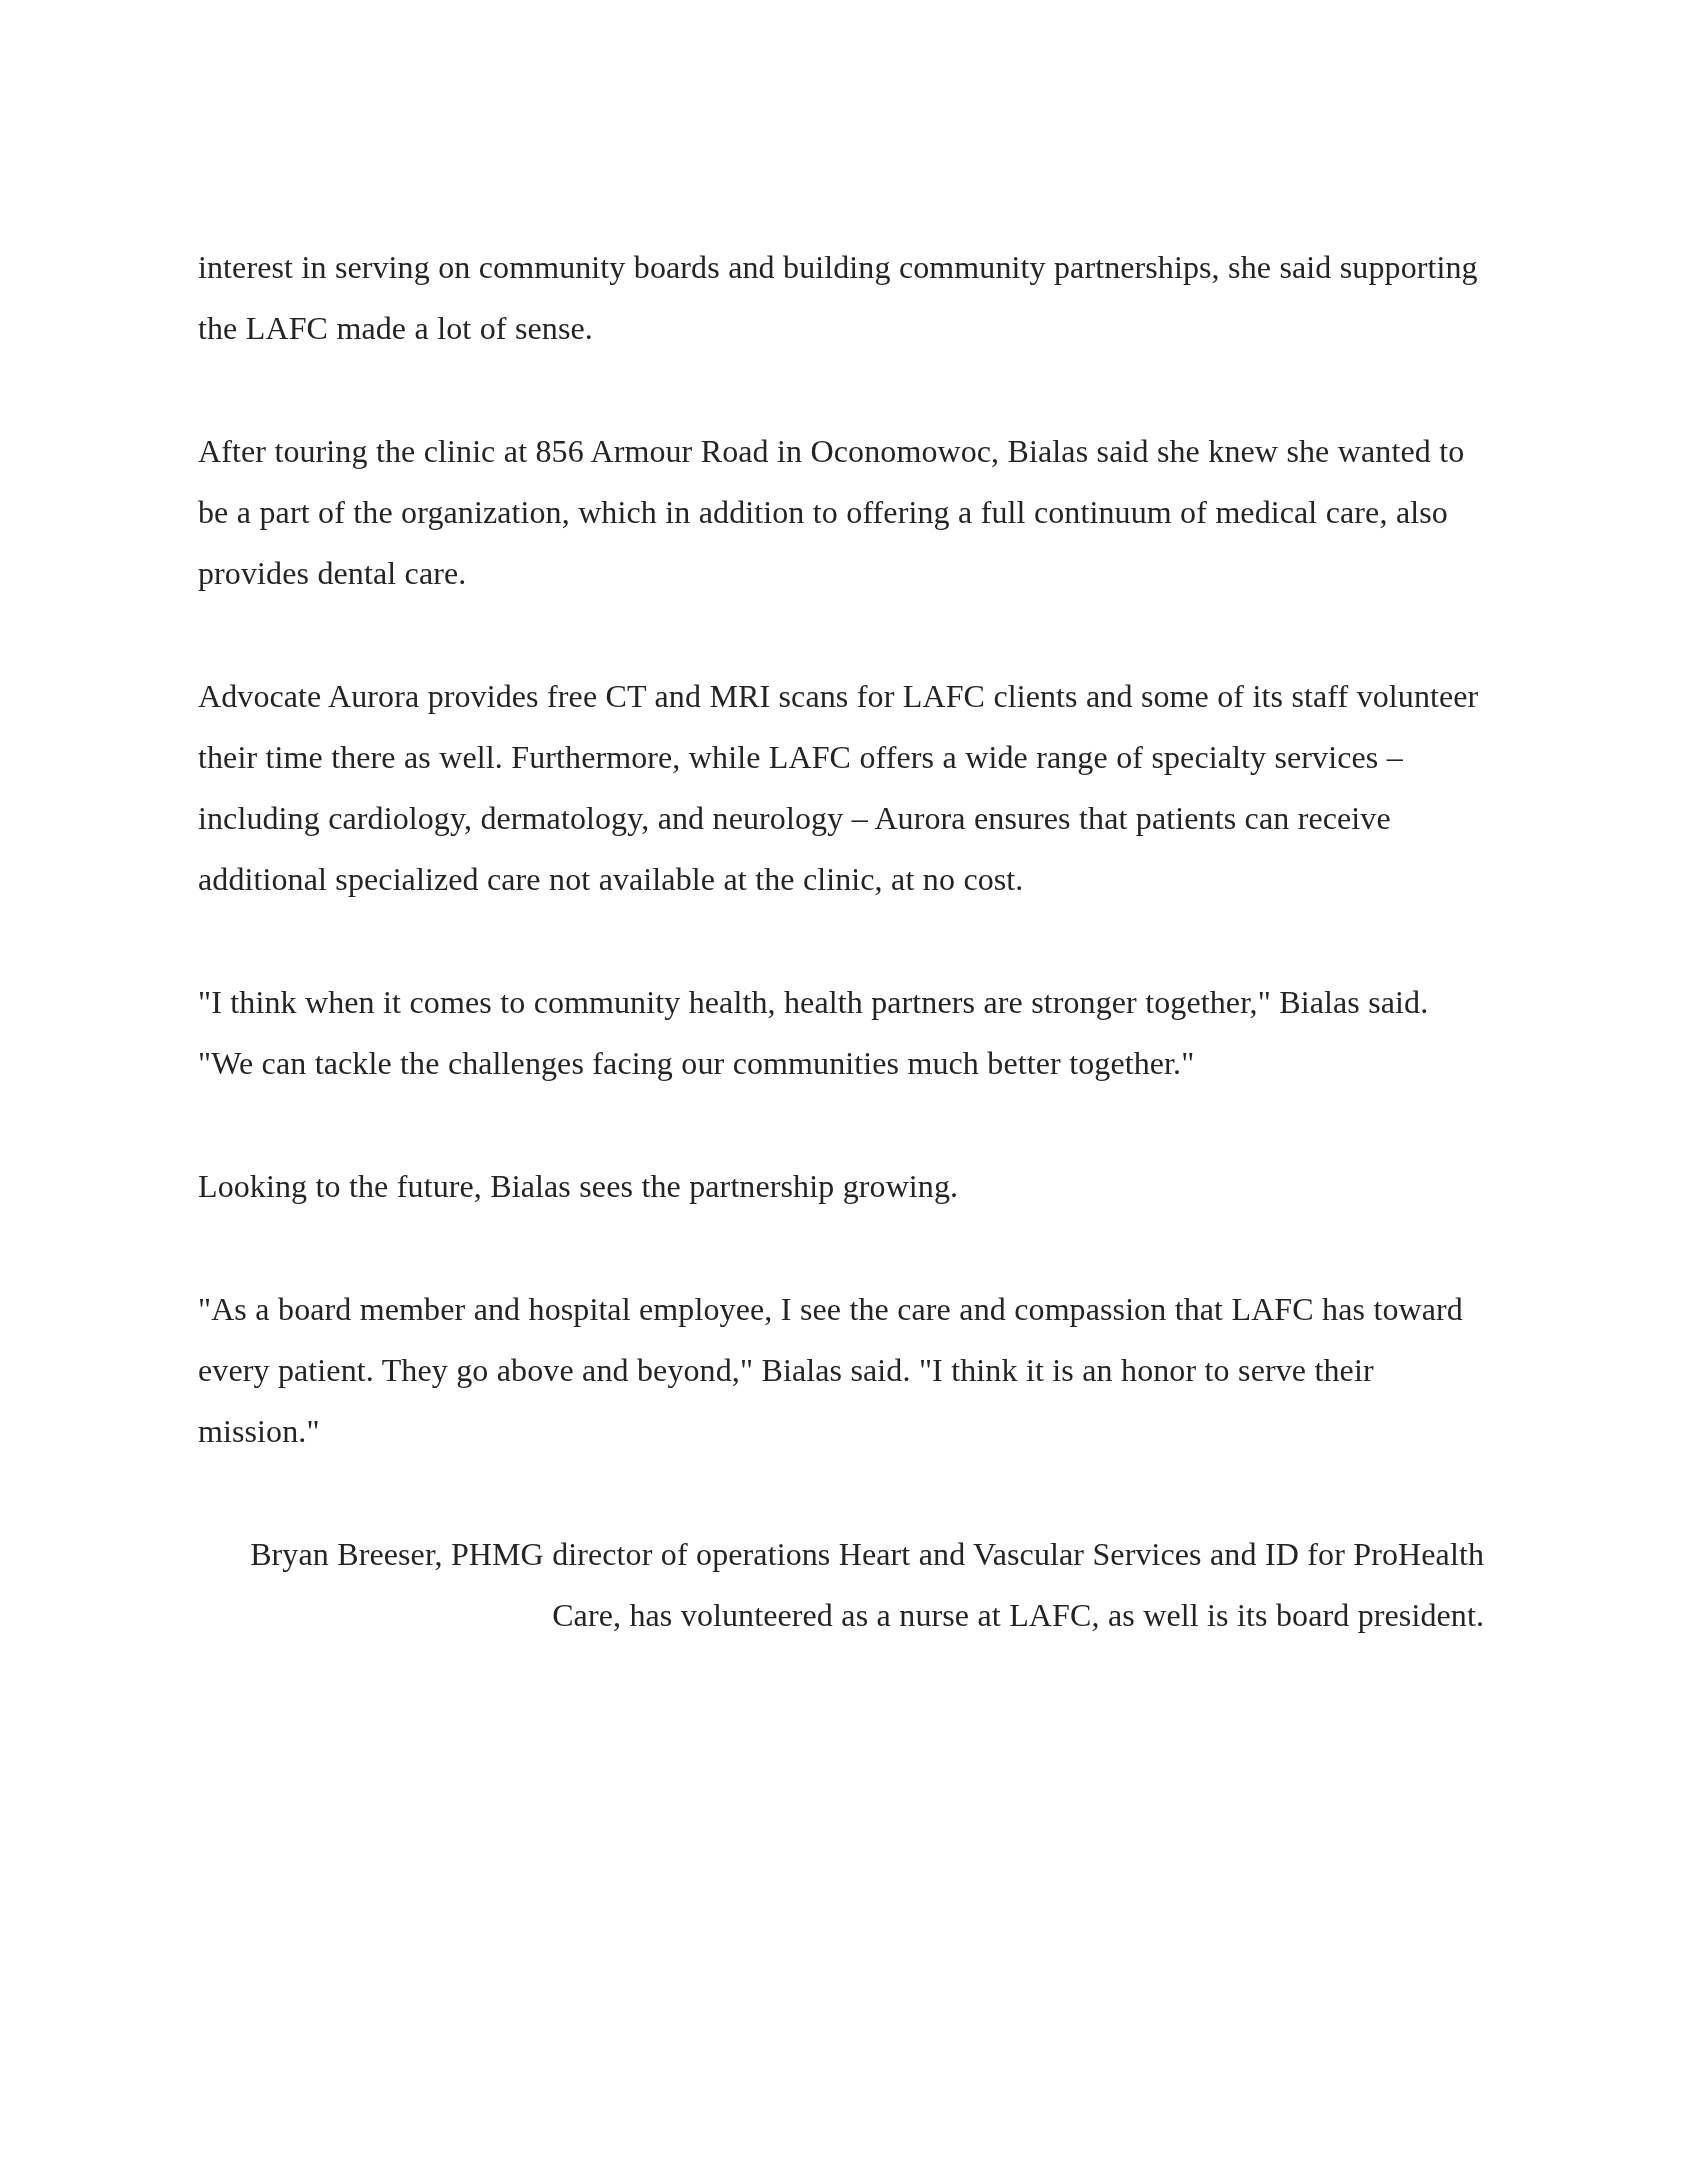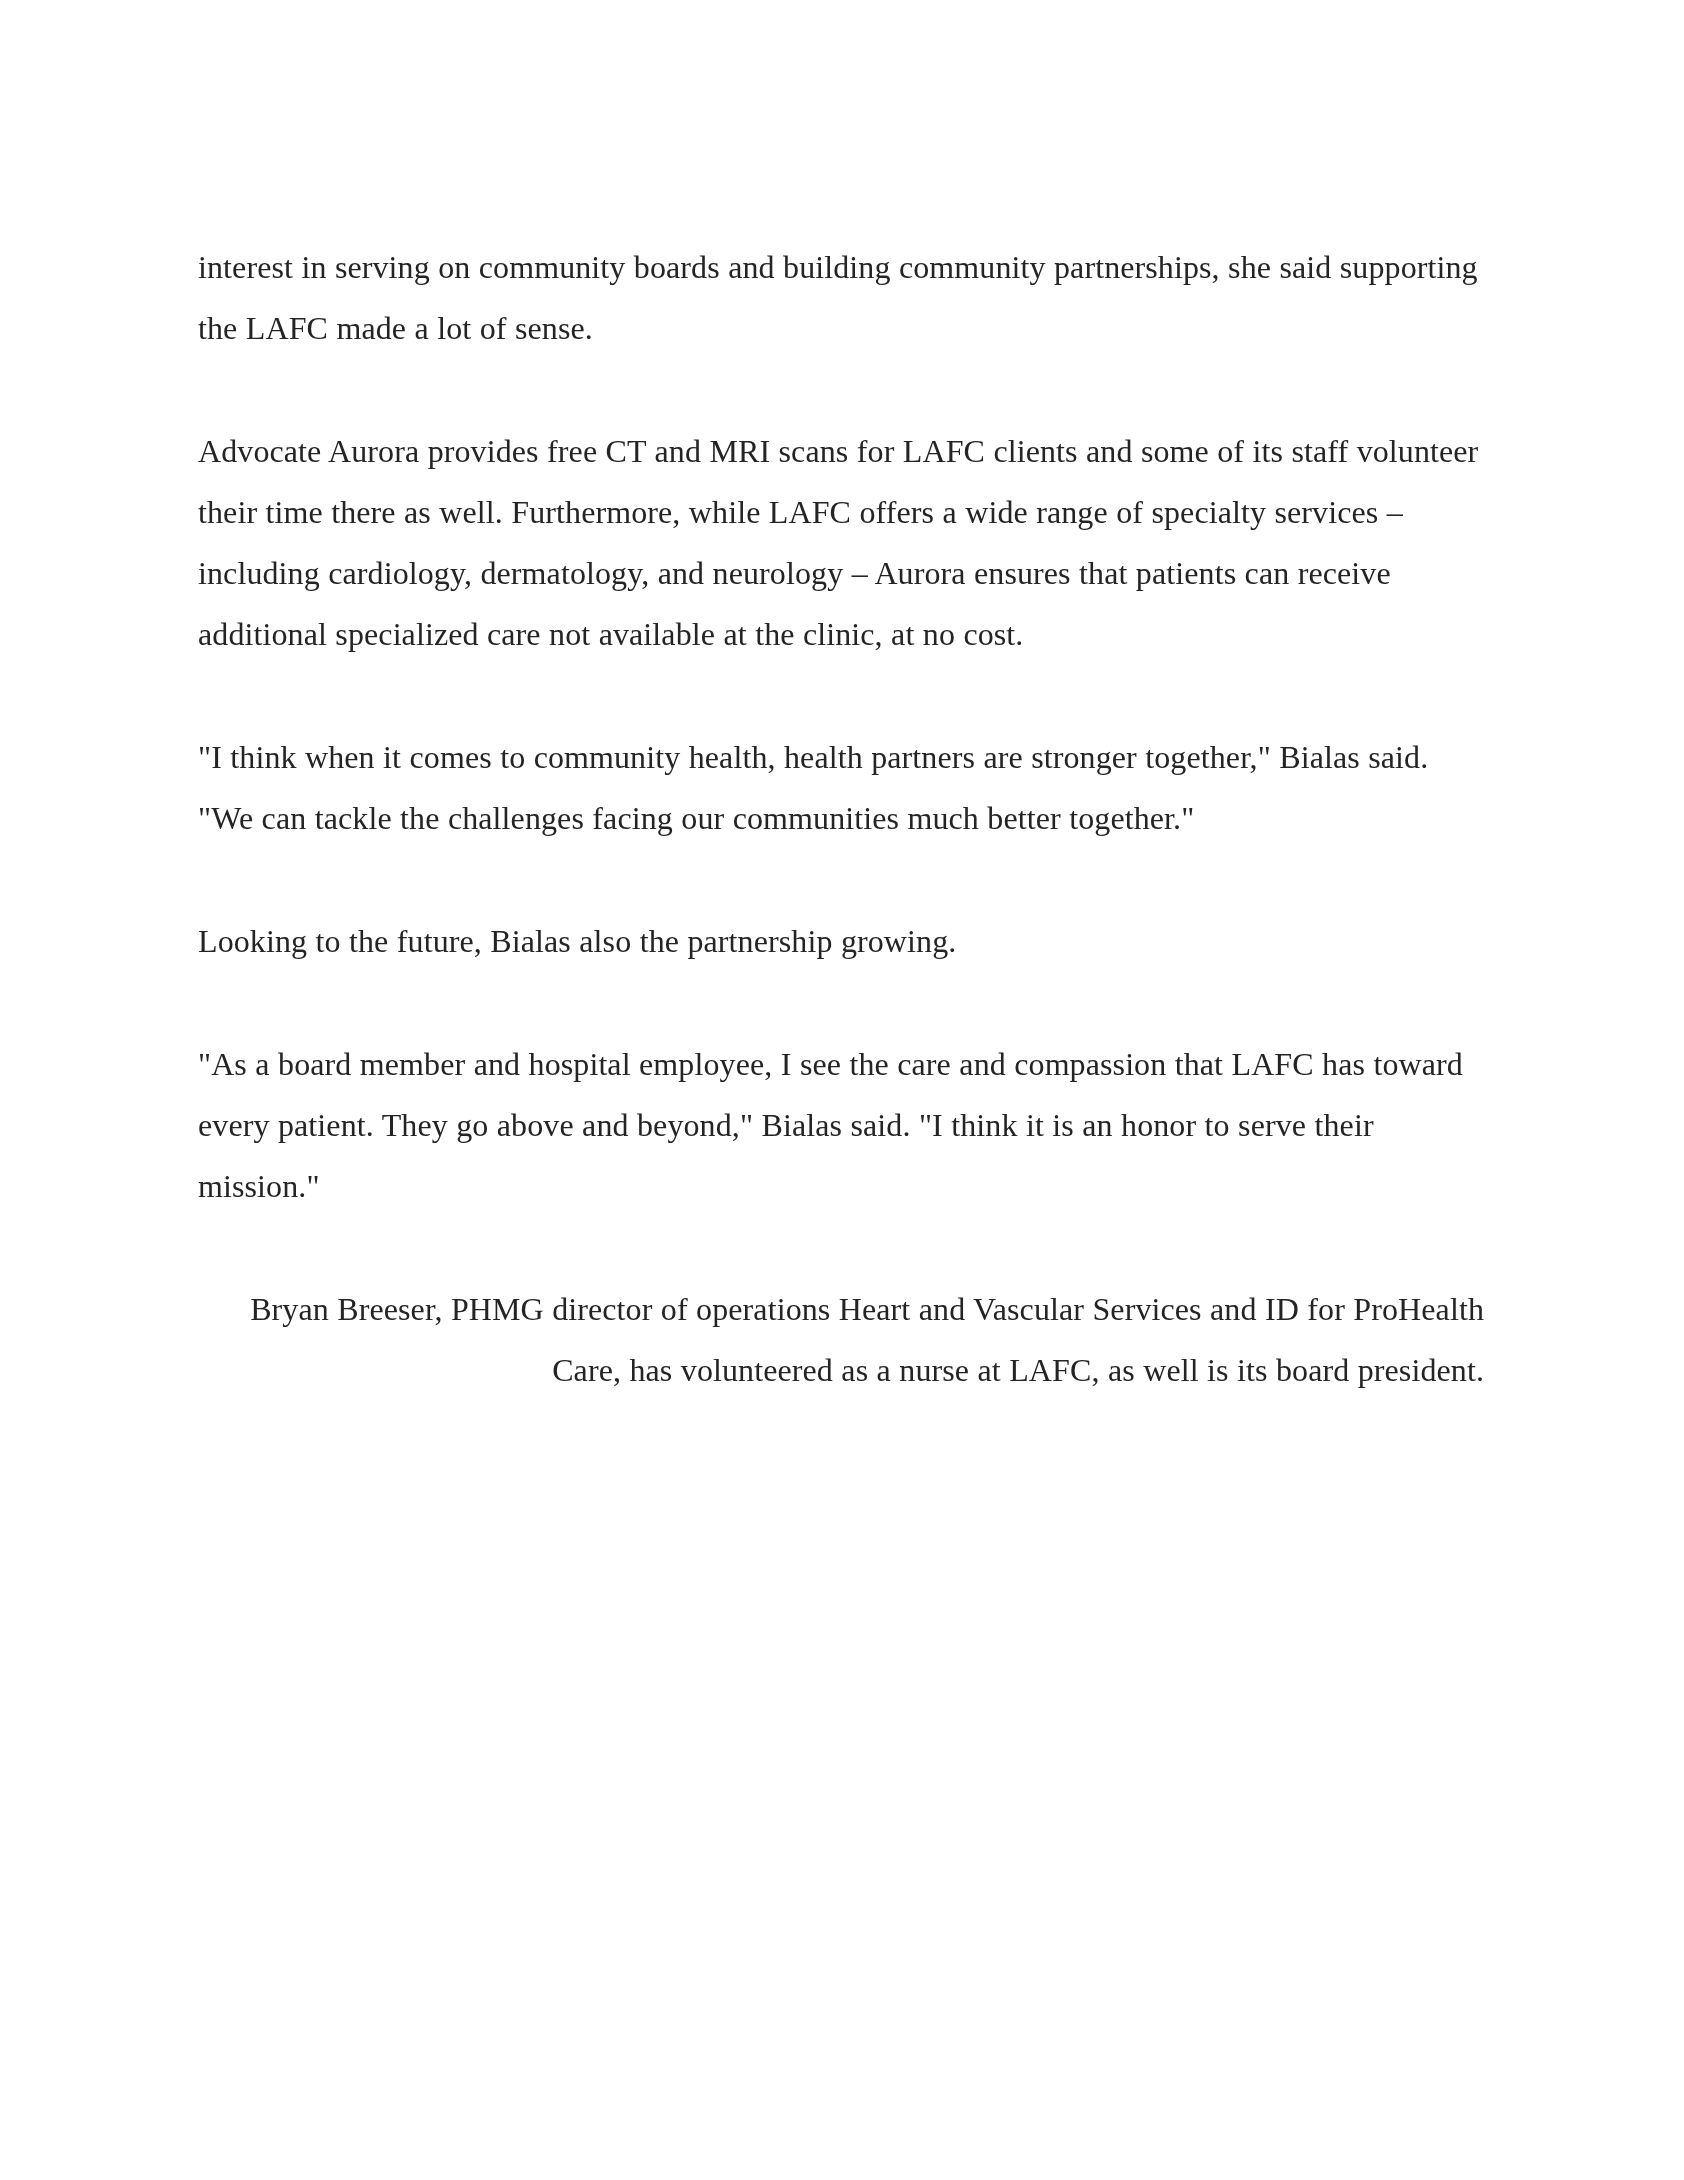--- a/index.html
+++ b/index.html
@@ -48,26 +48,27 @@
   }
 </style>
 </head>
 <body>
 
 <div class="page">
   <div class="article-body">
 
     <p class="article-paragraph">interest in serving on community boards and building community partnerships, she said supporting the LAFC made a lot of sense.</p>
 
+    <p class="article-paragraph">After touring the clinic at 856 Armour Road in Oconomowoc, Bialas said she knew she wanted to be a part of the organization, which in addition to offering a full continuum of medical care, also provides dental care.</p>
 
     <p class="article-paragraph">Advocate Aurora provides free CT and MRI scans for LAFC clients and some of its staff volunteer their time there as well. Furthermore, while LAFC offers a wide range of specialty services – including cardiology, dermatology, and neurology – Aurora ensures that patients can receive additional specialized care not available at the clinic, at no cost.</p>
 
     <p class="article-paragraph">"I think when it comes to community health, health partners are stronger together," Bialas said. "We can tackle the challenges facing our communities much better together."</p>
 
-    <p class="article-paragraph">Looking to the future, Bialas also the partnership growing.</p>
+    <p class="article-paragraph">Looking to the future, Bialas sees the partnership growing.</p>
 
     <p class="article-paragraph">"As a board member and hospital employee, I see the care and compassion that LAFC has toward every patient. They go above and beyond," Bialas said. "I think it is an honor to serve their mission."</p>
 
     <p class="article-paragraph">Bryan Breeser, PHMG director of operations Heart and Vascular Services and ID for ProHealth Care, has volunteered as a nurse at LAFC, as well is its board president.</p>
 
   </div>
 </div>
 
 
 </body></html>

